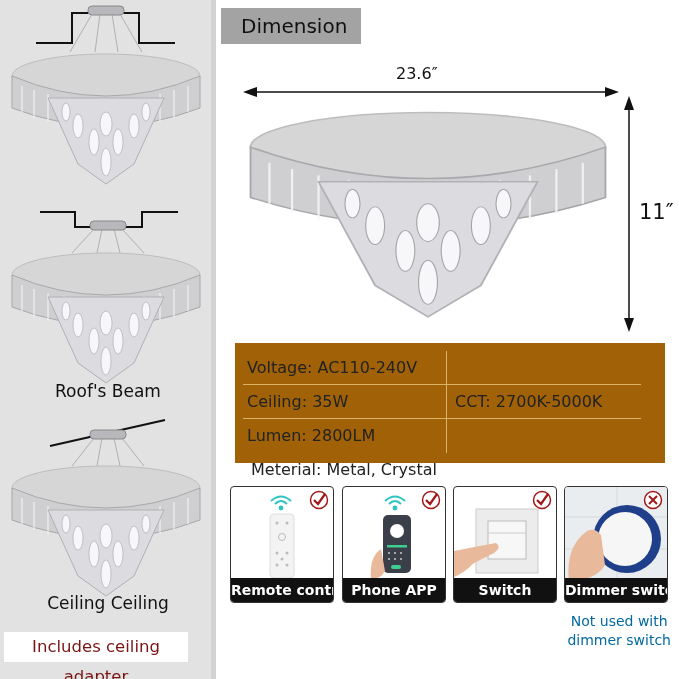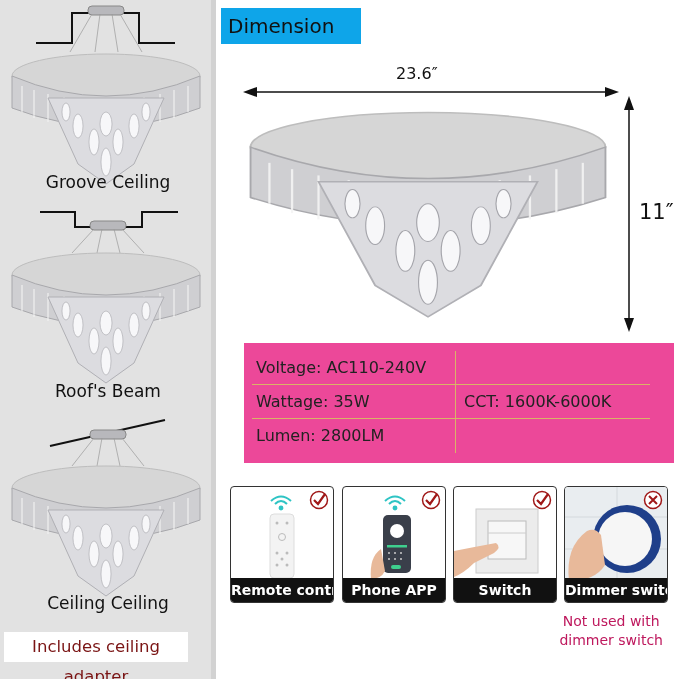--- a/index.html
+++ b/index.html
@@ -2,31 +2,31 @@
 <html><head>
 <meta charset="utf-8">
 <style>
   * { box-sizing: border-box; margin: 0; padding: 0; }
   body { width: 679px; height: 679px; background: #ffffff; font-family: "DejaVu Sans", sans-serif; position: relative; overflow: hidden; color: #111; }
   .left { position: absolute; left: 0; top: 0; width: 216px; height: 679px; background: #e2e2e2; border-right: 5px solid #d2d2d2; }
   .install { position: absolute; left: 0; width: 216px; height: 210px; }
   .install .label { position: absolute; left: 0; width: 216px; text-align: center; font-size: 17px; color: #111; }
   .chand { position: absolute; left: 8px; width: 196px; }
   .right { position: absolute; left: 221px; top: 0; width: 458px; height: 679px; background: #fff; }
-  .dim-title { position: absolute; left: 0; top: 8px; width: 140px; height: 36px; background: #0ea5e9; font-size: 20px; line-height: 36px; padding-left: 7px; color: #111; }
-  .spec-table { position: absolute; left: 14px; top: 343px; width: 430px; height: 120px; background: #ec4899; padding: 8px 24px 8px 8px; margin-left: 9px; }
+  .dim-title { position: absolute; left: 0; top: 8px; width: 140px; height: 36px; background: #a3a3a3; font-size: 20px; line-height: 36px; padding-left: 20px; color: #111; }
+  .spec-table { position: absolute; left: 14px; top: 343px; width: 430px; height: 120px; background: #a16207; padding: 8px 24px 8px 8px; }
   .spec-row { display: flex; height: 34px; border-bottom: 1px solid #d9b466; }
   .spec-row:last-child { border-bottom: none; flex-direction: column; }
   .spec-cell { font-size: 16px; line-height: 34px; color: #222; padding-left: 4px; }
   .spec-cell.c1 { width: 204px; border-right: 1px solid #d9b466; }
   .spec-cell.c2 { padding-left: 8px; }
   .ctrl { position: absolute; top: 486px; width: 104px; height: 117px; border: 1.5px solid #333; border-radius: 4px; background: #fff; overflow: hidden; }
   .ctrl .cap { position: absolute; left: 0; bottom: 0; width: 100%; height: 24px; background: #111; color: #fff; font-weight: bold; font-size: 14px; line-height: 24px; text-align: center; white-space: nowrap; overflow: hidden; }
   .badge { position: absolute; right: 4px; top: 3px; width: 20px; height: 20px; }
-  .note { position: absolute; right: 16px; top: 612px; text-align: center; font-size: 14px; line-height: 19px; color: #be185d; }
+  .note { position: absolute; right: 8px; top: 612px; text-align: center; font-size: 14px; line-height: 19px; color: #0369a1; }
   .adapter { position: absolute; left: 4px; top: 632px; width: 184px; height: 30px; background: #fff; color: #7a1414; font-size: 16.5px; line-height: 30px; text-align: center; }
 </style>
 </head>
 <body>
 
 <svg width="0" height="0" style="position:absolute">
   <defs>
     <g id="chandelier">
       <ellipse cx="98" cy="30" rx="94" ry="22" fill="#d6d6d6" stroke="#bdbdbd"></ellipse>
       <path d="M4 30 L4 62 Q98 98 192 62 L192 30 Q98 70 4 30 Z" fill="#cfcfd2" stroke="#a8a8ac"></path>
@@ -81,21 +81,20 @@
       <g stroke="#999" stroke-width="0.7">
           <line x1="92" y1="14" x2="70" y2="52"></line>
           <line x1="100" y1="14" x2="95" y2="52"></line>
           <line x1="112" y1="14" x2="118" y2="52"></line>
           <line x1="120" y1="14" x2="142" y2="52"></line>
         </g>
     </svg>
     <svg class="chand" style="top:46px" width="196" height="140" viewBox="0 0 196 140">
         <use href="#chandelier"></use>
       </svg>
-    <div class="label" style="top:172px">Groove Ceiling</div>
   </div>
 
   <div class="install" style="top:205px">
     <svg style="position:absolute;left:0;top:0" width="216" height="50">
       <path d="M40 7 L75 7 L75 22 L142 22 L142 7 L178 7" fill="none" stroke="#111" stroke-width="2"></path>
       <rect x="90" y="16" width="36" height="9" rx="4" fill="#b8b8bc" stroke="#888"></rect>
       <g stroke="#999" stroke-width="0.7">
           <line x1="94" y1="24" x2="72" y2="48"></line>
           <line x1="102" y1="24" x2="97" y2="48"></line>
           <line x1="114" y1="24" x2="120" y2="48"></line>
@@ -147,25 +146,26 @@
 
   <svg style="position:absolute;left:22px;top:100px" width="370" height="220" viewBox="0 0 196 140" preserveAspectRatio="none">
       <use href="#chandelier"></use>
     </svg>
 
   <div class="spec-table">
     <div class="spec-row">
       <div class="spec-cell c1">Voltage: AC110-240V</div>
     </div>
     <div class="spec-row">
-      <div class="spec-cell c1">Wattage: 35W</div>
-      <div class="spec-cell c2">CCT: 1600K-6000K</div>
+      <div class="spec-cell c1">Ceiling: 35W</div>
+      <div class="spec-cell c2">CCT: 2700K-5000K</div>
     </div>
     <div class="spec-row">
       <div class="spec-cell c1">Lumen: 2800LM</div>
+      <div class="spec-cell c2">Meterial: Metal, Crystal</div>
     </div>
   </div>
 
   <div class="ctrl" style="left:9px">
     <svg style="position:absolute;left:38px;top:6px" width="24" height="18">
         <use href="#wifi"></use>
       </svg>
     <svg class="badge" viewBox="0 0 20 20">
         <use href="#check"></use>
       </svg>

